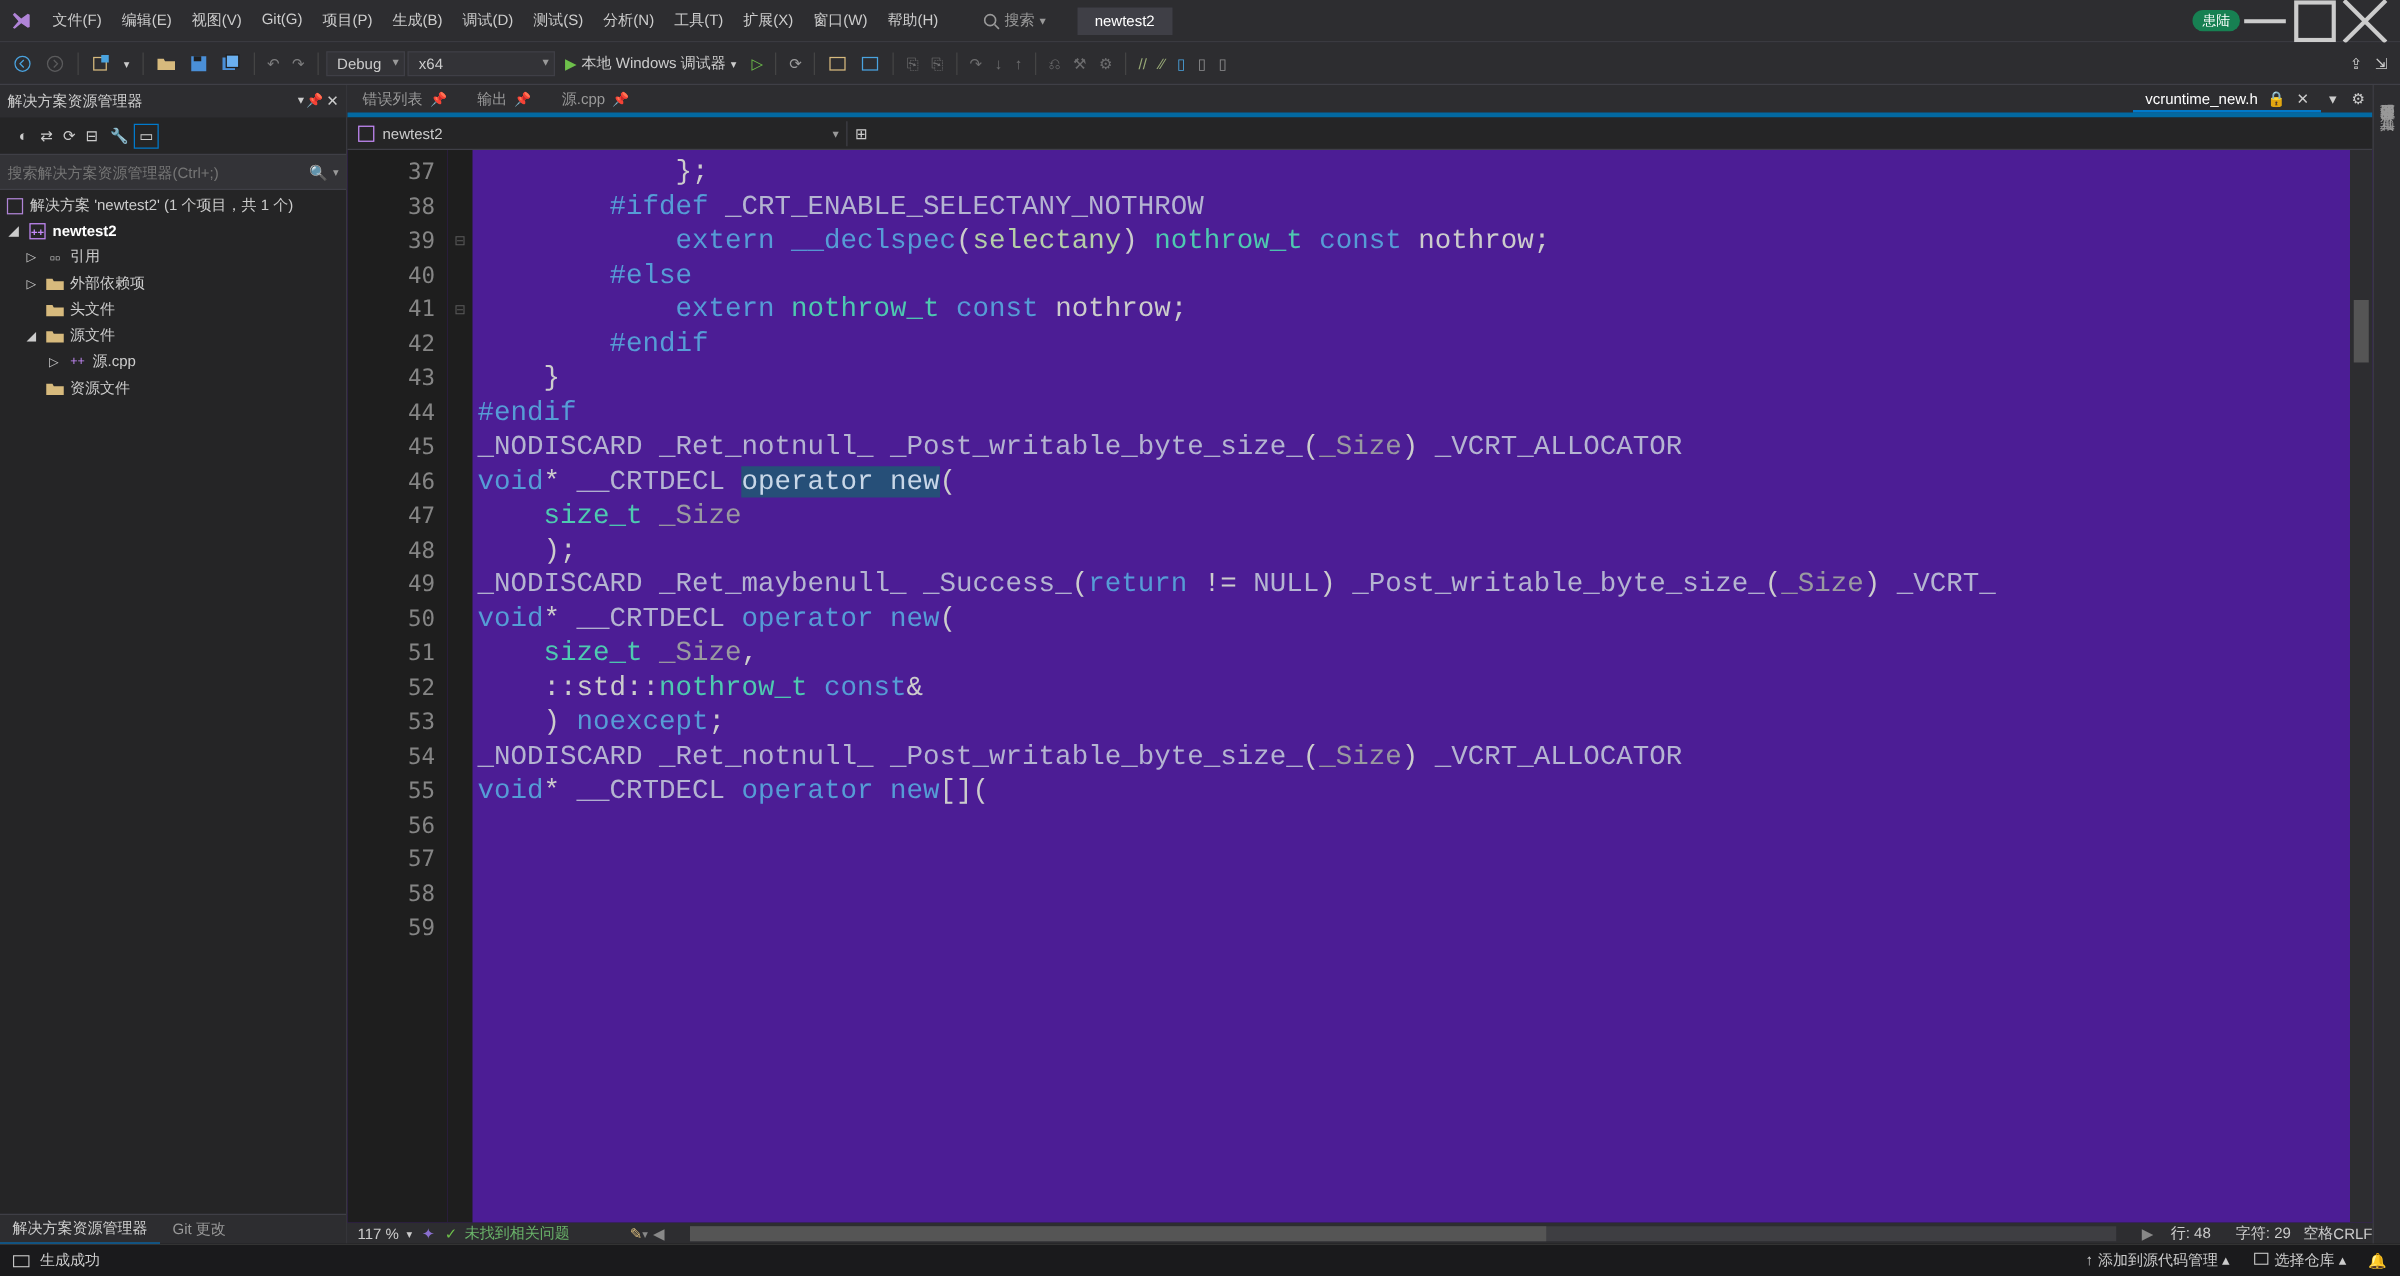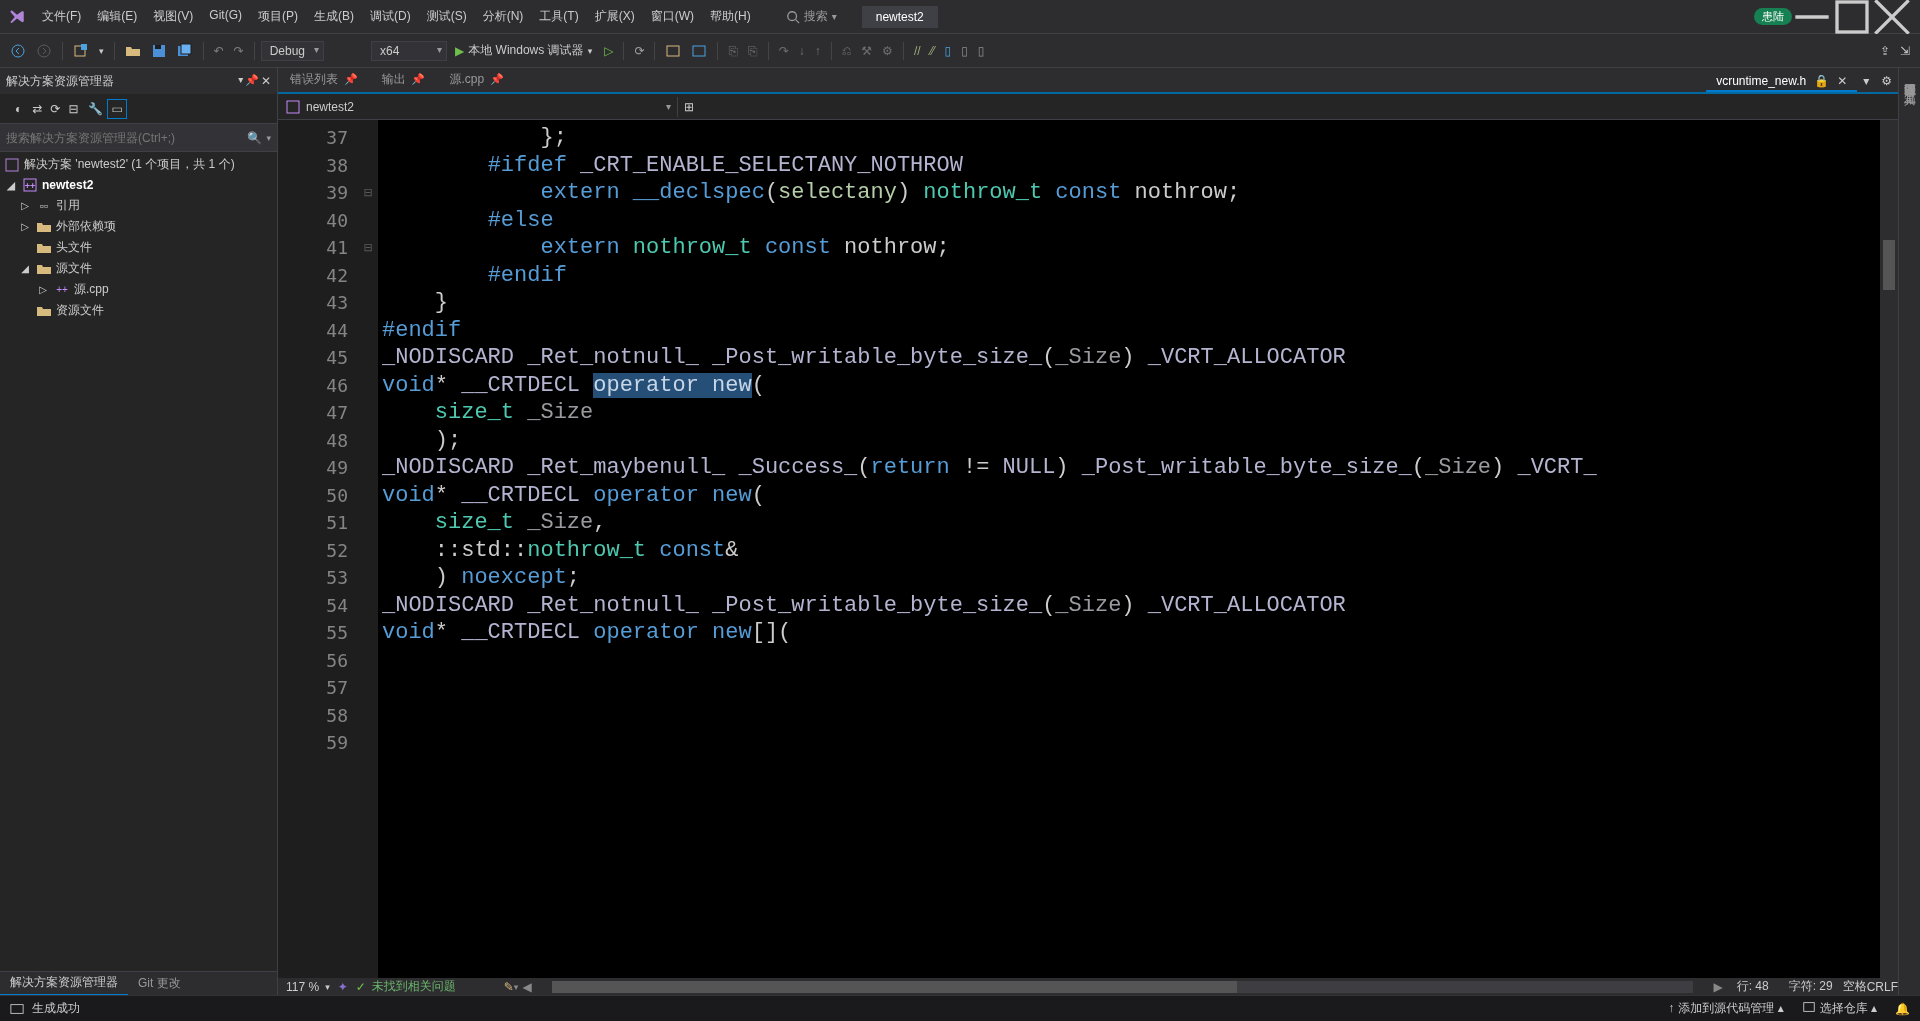--- a/index.html
+++ b/index.html
@@ -37,35 +37,35 @@
 .tree-item { display:flex; align-items:center; padding:2px 4px; gap:4px; white-space:nowrap; }
 .tree-item .tw { width:14px; text-align:center; color:#ccc; font-size:10px; }
 .tree-item .ficon { width:16px; height:16px; display:inline-flex; align-items:center; justify-content:center; }
 .tree-item.bold { font-weight:bold; color:#fff; }
 .tree-item.l1 { padding-left:18px; }
 .tree-item.l2 { padding-left:36px; }
 .sb-tabs { height:24px; background:#2d2d30; display:flex; align-items:center; border-top:1px solid #3f3f46; }
 .sb-tab { padding:3px 10px; color:#999; font-size:12px; }
 .sb-tab.active { color:#ccc; border-bottom:2px solid #007acc; }
 .editor-area { flex:1; display:flex; flex-direction:column; min-width:0; }
-.doc-tabs { height:26px; background:#2d2d30; display:flex; align-items:flex-end; border-bottom:2px solid #0369a1; }
+.doc-tabs { height:26px; background:#2d2d30; display:flex; align-items:center; border-bottom:4px solid #0369a1; }
 .doc-tab { padding:4px 12px; color:#999; display:flex; align-items:center; gap:6px; position:relative; }
 .doc-tab .pin { font-size:11px; }
 .doc-tabs .spacer { flex:1; }
 .doc-tab-right { padding:4px 10px; display:flex; align-items:center; gap:8px; color:#aab; }
 .doc-tab-right.active { box-shadow: inset 0 -2px 0 #007acc; color:#fff; }
 .doc-tab-right .x { color:#ccc; }
 .doc-dropdowns { height:26px; background:#252526; display:flex; align-items:center; border-bottom:1px solid #3f3f46; }
 .dd { flex:0 0 auto; padding:3px 20px 3px 8px; border-right:1px solid #3f3f46; position:relative; color:#ccc; display:flex; align-items:center; gap:6px; }
 .dd.wide1 { width:400px; }
 .dd.wide2 { width:400px; }
 .dd.wide3 { flex:1; }
 .dd::after { content:"▾"; position:absolute; right:6px; font-size:10px; color:#999; }
 .dd .picon { width:14px; height:14px; }
-.code-wrap { flex:1; display:flex; background:#000000; min-height:0; position:relative; }
+.code-wrap { flex:1; display:flex; background:#4c1d95; min-height:0; position:relative; }
 .gutter { width:80px; background:#1e1e1e; text-align:right; padding:4px 10px 4px 0; font-family:Consolas,monospace; font-size:18px; color:#858585; }
 .gutter div { height:27.5px; line-height:27.5px; }
 .glyph-margin { width:20px; background:#1e1e1e; padding-top:4px; }
 .glyph-margin div { height:27.5px; display:flex; align-items:center; justify-content:center; font-size:11px; color:#5a5a5a; }
 .code { flex:1; padding:4px 0 4px 4px; font-family:Consolas,"Courier New",monospace; font-size:22px; line-height:27.5px; white-space:pre; overflow:hidden; position:relative; color:#ccc; }
 .code .k { color:#569cd6; }
 .code .m { color:#b4b4d1; }
 .code .t { color:#4ec9b0; }
 .code .o { color:#b5cea8; }
 .code .d { color:#9a9aa0; }
@@ -178,21 +178,21 @@
       <svg viewBox="0 0 16 16">
         <rect x="1" y="3" width="10" height="10" fill="#4a8fd7"></rect>
         <rect x="4" y="1" width="10" height="10" fill="#6aafef" stroke="#1e1e1e"></rect>
       </svg>
     </span>
   <div class="tb-sep"></div>
   <span class="tb-btn" style="opacity:.5">↶</span>
   <span class="tb-btn" style="opacity:.5">↷</span>
   <div class="tb-sep"></div>
   <span class="combo">Debug</span>
-  <span class="combo" style="width:76px;margin-left:45px;">x64</span>
+  <span class="combo" style="width:118px;">x64</span>
   <div class="playbtn">
     <span class="playtri">▶</span>
     <span>本地 Windows 调试器</span>
     <span style="font-size:9px;">▾</span>
   </div>
   <span class="tb-btn">
       <span class="playtri" style="color:#6ec04b;">▷</span>
     </span>
   <div class="tb-sep"></div>
   <span class="tb-btn" style="opacity:.7">⟳</span>

